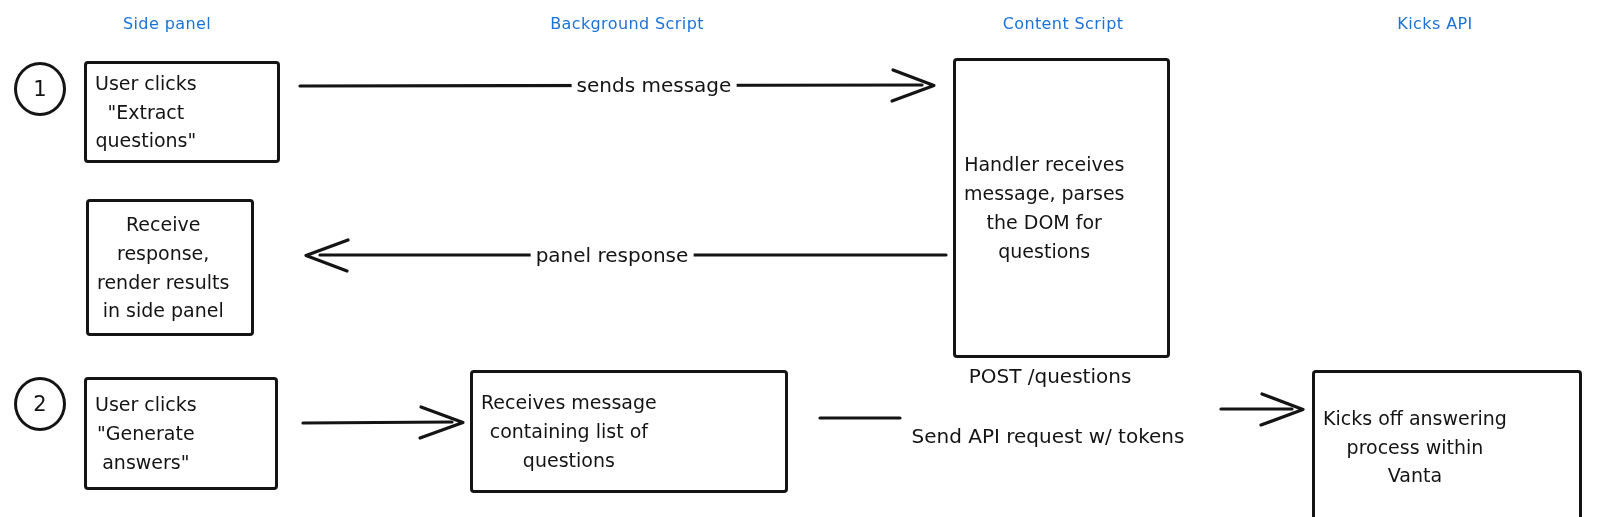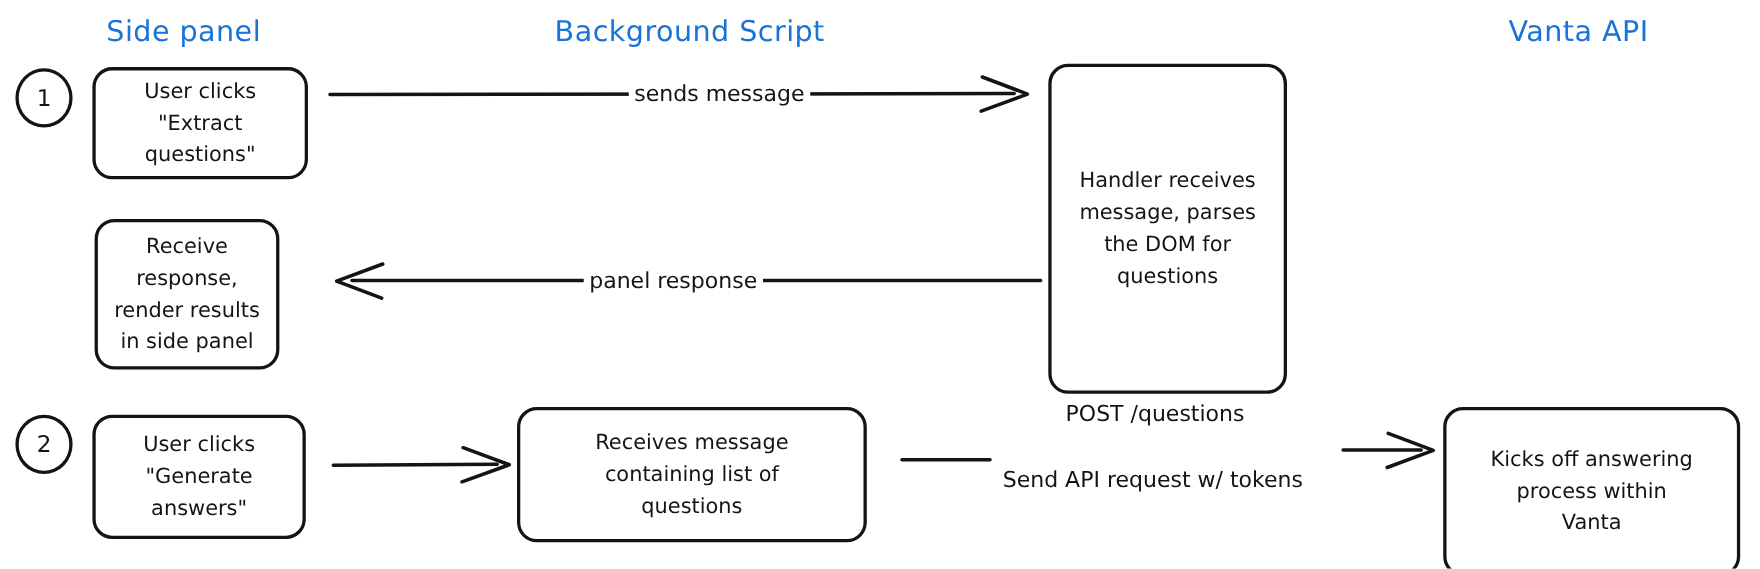--- a/index.html
+++ b/index.html
@@ -14,36 +14,35 @@
     position: relative;
     width: 1600px;
     height: 517px;
     background: #ffffff;
     overflow: hidden;
   }
   .lane-header {
     position: absolute;
     color: #1b72d9;
     font-family: "DejaVu Sans", sans-serif;
-    font-size: 26px;
+    font-size: 16px;
     font-weight: 400;
     letter-spacing: 0.4px;
     text-align: center;
     white-space: nowrap;
     transform: translateX(-50%);
   }
   .node {
     position: absolute;
     box-sizing: border-box;
     border: 3px solid #141414;
-    border-radius: 18px;
+    border-radius: 4px;
     background: #ffffff;
     display: flex;
     align-items: center;
-    justify-content: center;
     text-align: center;
     color: #141414;
     font-family: "DejaVu Sans", sans-serif;
     font-size: 19px;
     line-height: 1.52;
     padding: 4px 8px;
   }
   .node-text {
     display: block;
     white-space: pre-line;
@@ -89,21 +88,22 @@
     stroke-linejoin: round;
   }
 </style>
 </head>
 <body>
 
 <div id="canvas">
 
   <div class="lane-header" style="left:167px; top:14px;">Side panel</div>
   <div class="lane-header" style="left:627px; top:14px;">Background Script</div>
-  <div class="lane-header" style="left:1435px; top:14px;">Vanta API</div>
+  <div class="lane-header" style="left:1063px; top:14px;">Content Script</div>
+  <div class="lane-header" style="left:1435px; top:14px;">Kicks API</div>
 
   <svg class="wires" viewBox="0 0 1600 517">
 
     <path d="M 300 86 L 922 85"></path>
     <path d="M 893 70 L 934 85.5 L 892 101"></path>
 
     <path d="M 946 255 L 320 255"></path>
     <path d="M 348 240 L 306 255.5 L 347 271"></path>
 
     <path d="M 303 423 L 452 422"></path>

